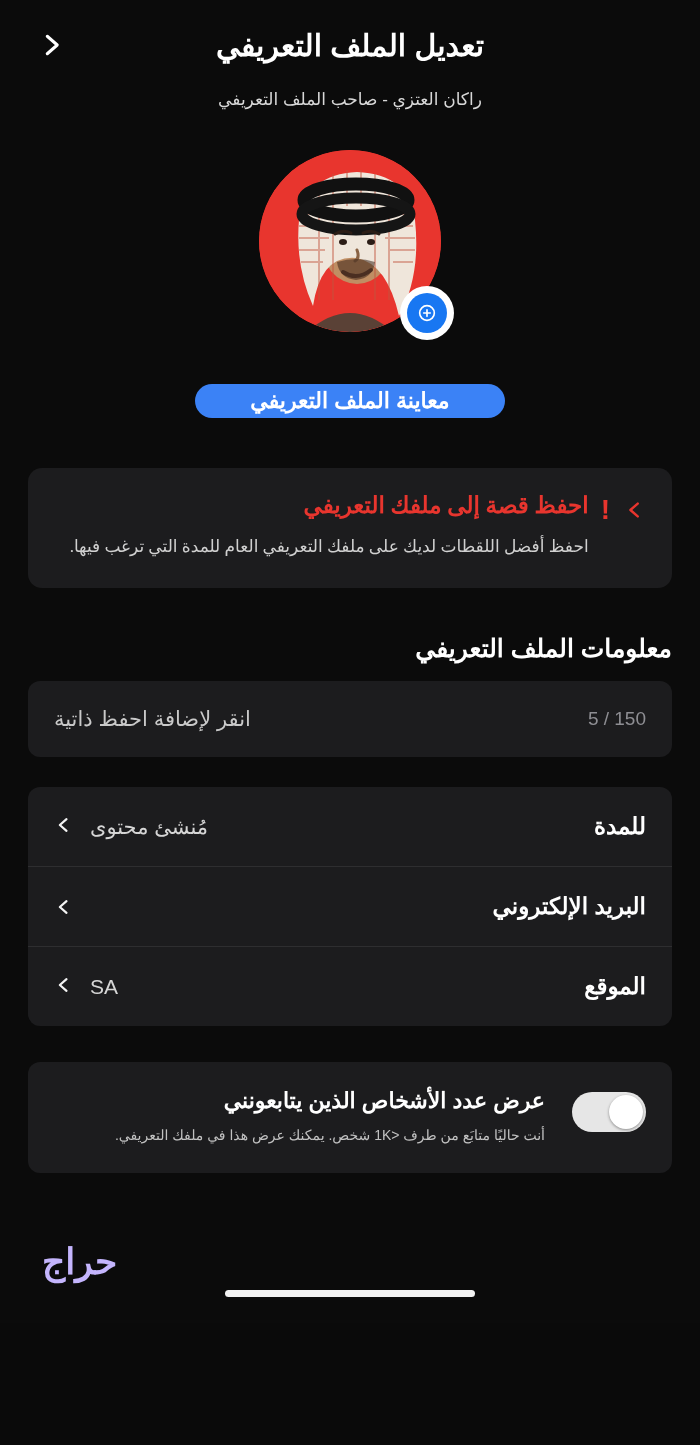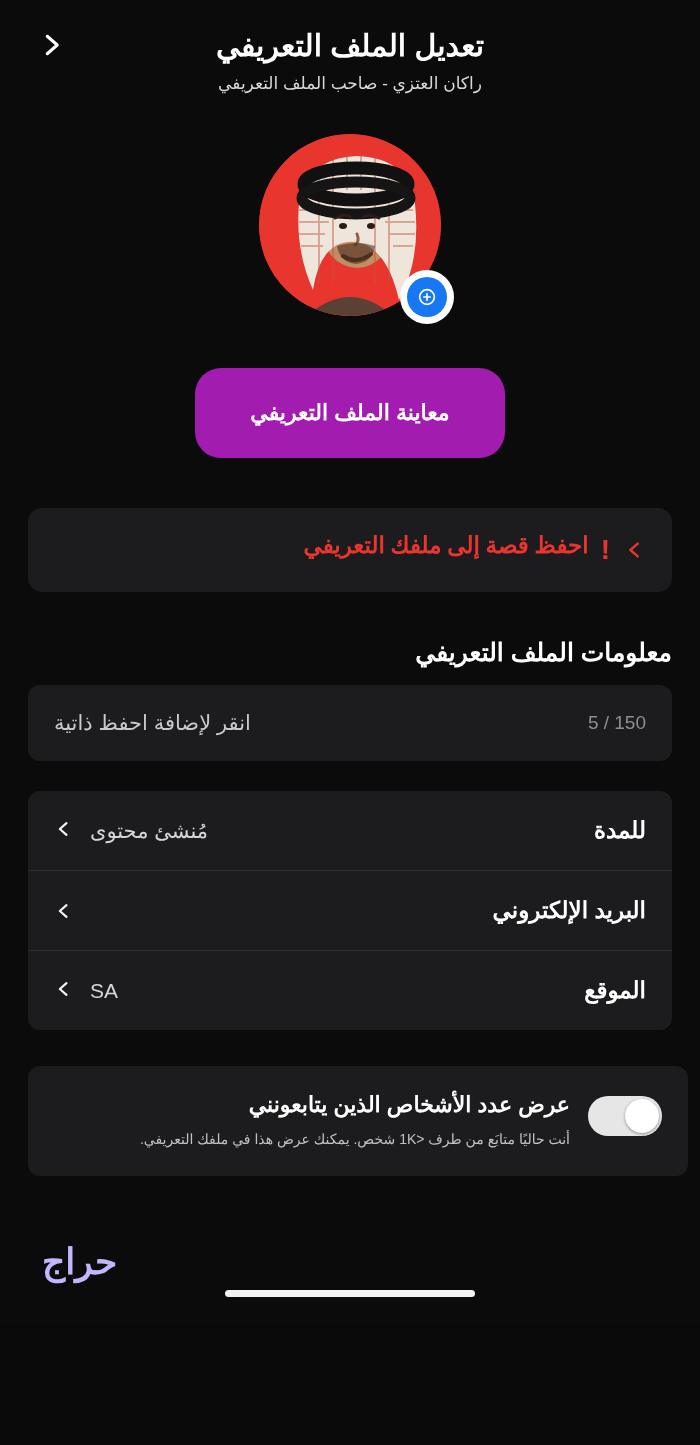--- a/index.html
+++ b/index.html
@@ -26,21 +26,21 @@
     padding: 28px 0 14px 0;
     text-align: center;
   }
   .header-title {
     font-size: 30px;
     font-weight: bold;
     letter-spacing: 0.3px;
     color: #ffffff;
   }
   .header-sub {
-    margin-top: 10px;
+    margin-top: 26px;
     font-size: 17px;
     color: #d8d8d8;
     font-weight: normal;
   }
   .back-chevron {
     position: absolute;
     top: 30px;
     left: 36px;
     width: 30px;
     height: 30px;
@@ -91,23 +91,23 @@
     justify-content: center;
   }
 
   
   .preview-row {
     margin-top: 52px;
     display: flex;
     justify-content: center;
   }
   .preview-btn {
-    background: #a21caf;
+    background: #3b82f6;
     border-radius: 26px;
-    padding: 32px 44px;
+    padding: 4px 44px;
     font-size: 22px;
     font-weight: bold;
     color: #ffffff;
     cursor: pointer;
     min-width: 310px;
     text-align: center;
   }
 
   
   .story-card {
@@ -201,27 +201,27 @@
   }
   .row-value {
     font-size: 21px;
     color: #d6d6d6;
   }
   .row-value.ltr { direction: ltr; }
   .chev { width: 20px; height: 20px; opacity: .95; }
 
   
   .toggle-card {
-    margin: 36px 12px 0 28px;
+    margin: 36px 28px 0 28px;
     background: #1c1c1e;
     border-radius: 12px;
     padding: 26px 26px;
     display: flex;
     align-items: flex-start;
-    gap: 18px;
+    gap: 27px;
   }
   .toggle {
     flex: 0 0 auto;
     width: 74px;
     height: 40px;
     border-radius: 20px;
     background: #e6e6e6;
     position: relative;
     cursor: pointer;
     margin-top: 4px;
@@ -356,20 +356,21 @@
     <div class="story-left">
       <span class="story-chevron">
         <svg viewBox="0 0 24 24" width="22" height="22" fill="none" stroke="#e8352e" stroke-width="2.6" stroke-linecap="round" stroke-linejoin="round">
           <polyline points="15 5 7 12 15 19"></polyline>
         </svg>
       </span>
       <span class="story-excl">!</span>
     </div>
     <div class="story-body">
       <div class="story-title">احفظ قصة إلى ملفك التعريفي</div>
+      <div class="story-desc">احفظ أفضل اللقطات لديك على ملفك التعريفي العام للمدة التي ترغب فيها.</div>
     </div>
   </div>
 
   <div class="section-title">معلومات الملف التعريفي</div>
 
   <div class="bio-card">
     <span class="bio-counter">5 / 150</span>
     <span class="bio-placeholder">انقر لإضافة احفظ ذاتية</span>
   </div>
 

